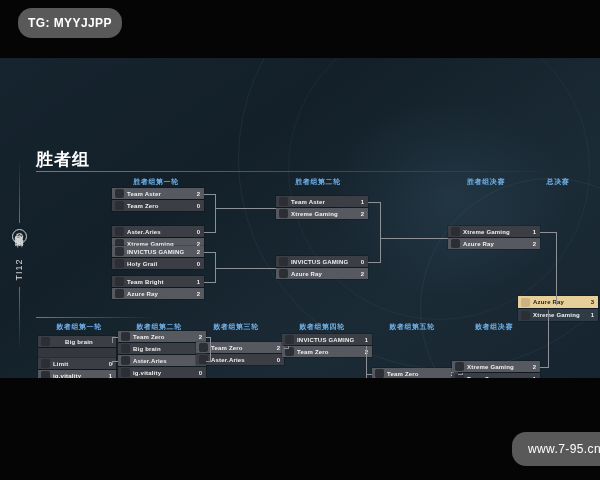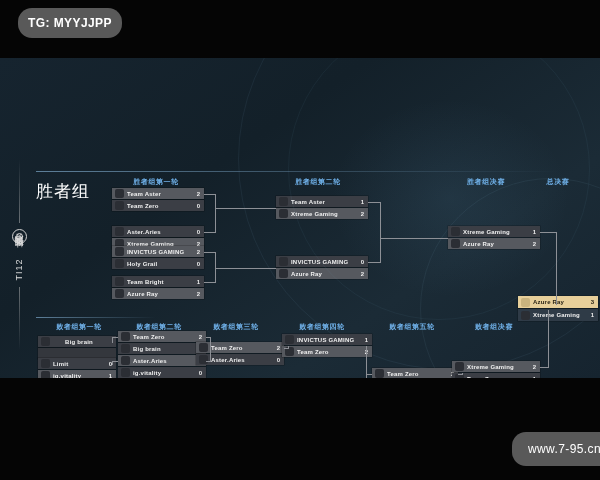--- a/index.html
+++ b/index.html
@@ -31,21 +31,21 @@
         display:flex;flex-direction:column;align-items:center;gap:6px;}
   .rail-line{width:1px;flex:1;background:linear-gradient(to bottom,rgba(200,200,200,0),rgba(190,190,190,.5));}
   .rail-line.b{background:linear-gradient(to top,rgba(200,200,200,0),rgba(190,190,190,.5));}
   #rail-icon{width:13px;height:13px;border-radius:50%;border:1px solid #cfcfcf;
              display:flex;align-items:center;justify-content:center;}
   #rail-icon i{display:block;width:5px;height:5px;border-radius:50%;border:1px solid #cfcfcf;}
   #rail-text{writing-mode:vertical-rl;transform:rotate(180deg);color:#dcdcdc;
              font-size:9px;letter-spacing:1px;white-space:nowrap;}
 
   
-  .section-title{position:absolute;color:#fff;font-size:17px;font-weight:normal;letter-spacing:1px;margin-top:32px;}
+  .section-title{position:absolute;color:#fff;font-size:17px;font-weight:bold;letter-spacing:1px;}
   .section-rule{position:absolute;height:1px;background:linear-gradient(to right,#5d7f99,rgba(93,127,153,0));}
 
   .round-label{position:absolute;color:#6fb0e8;font-size:7px;font-weight:bold;
                letter-spacing:.6px;text-align:center;white-space:nowrap;}
 
   
   .match{position:absolute;width:92px;}
   .row{position:relative;height:11px;display:flex;align-items:center;
        background:#3b3e45;margin-bottom:1px;box-shadow:0 0 0 .5px rgba(0,0,0,.35);}
   .row.win{background:#56595f;}

